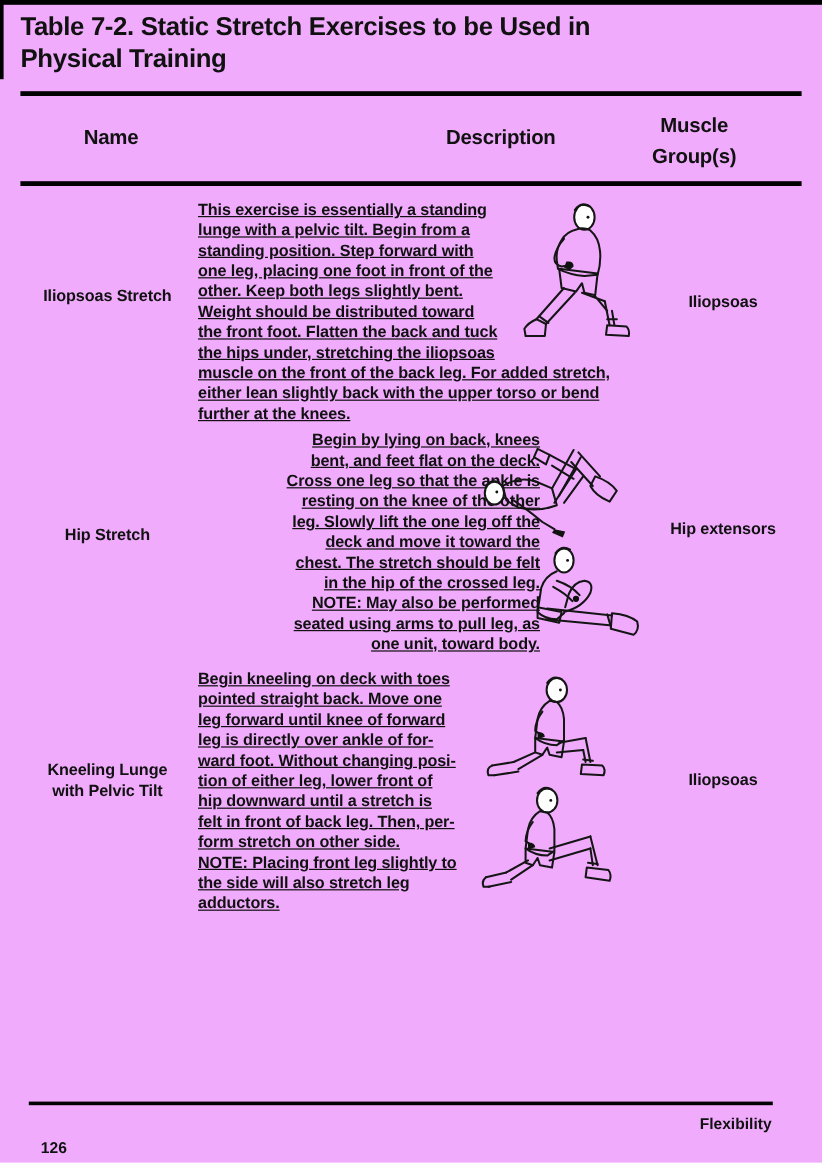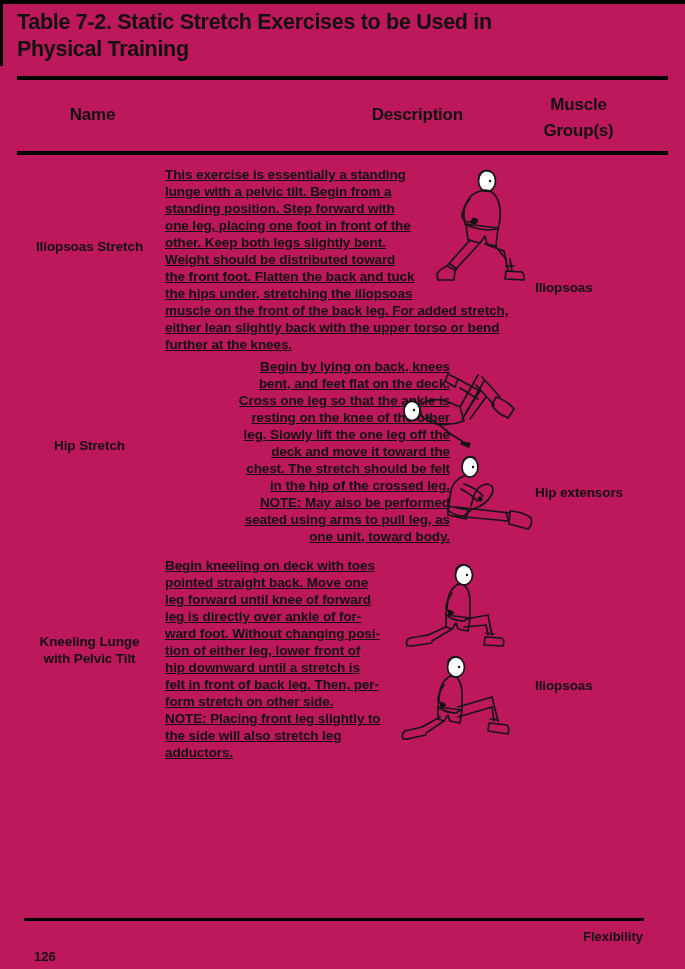--- a/index.html
+++ b/index.html
@@ -1,17 +1,17 @@
 <!DOCTYPE html>
 <html><head>
 <meta charset="utf-8">
 <style>
   html,body { margin:0; padding:0; background:#ffffff; }
   .page {
-    position:relative; width:685px; height:969px; background:#be185d;
+    position:relative; width:685px; height:969px; background:#f0abfc;
     font-family:"Liberation Sans", sans-serif; color:#111; overflow:hidden;
   }
   .edge-top  { position:absolute; top:0; left:0; width:685px; height:4px; background:#000; }
   .edge-left { position:absolute; top:0; left:0; width:3px; height:66px; background:#000; }
 
   .doc-title {
     position:absolute; left:17px; top:9px; width:640px;
     font-size:21.5px; font-weight:bold; line-height:27px;
     letter-spacing:-0.3px; white-space:pre-line;
   }
@@ -28,23 +28,23 @@
   .desc { position:absolute; left:165px; white-space:pre-line;text-decoration:underline; }
   .desc-1 { top:166px; width:425px; }
   .desc-2 { top:358px; width:285px;text-align:right; }
   .desc-3 { top:557px; width:285px; }
 
   .name-cell { position:absolute; left:12px; width:155px; text-align:center; white-space:pre-line; }
   .name-1 { top:238px; }
   .name-2 { top:437px; }
   .name-3 { top:633px; }
 
-  .muscle-cell { position:absolute; left:535px; width:135px; text-align:left;margin-top:36px; }
+  .muscle-cell { position:absolute; left:535px; width:135px; text-align:center; }
   .muscle-1 { top:243px; }
-  .muscle-2 { top:448px; }
+  .muscle-2 { top:432px; }
   .muscle-3 { top:641px; }
 
   .fig { position:absolute; }
   .fig svg { display:block; }
   .fig path, .fig ellipse, .fig circle {
     stroke:#151515; stroke-width:1.7; fill:none; stroke-linecap:round; stroke-linejoin:round;
   }
   .fig .skin { fill:#ffffff; }
   .fig .solid { fill:#111; stroke:none; }
   .fig-1  { left:430px; top:167px; }

